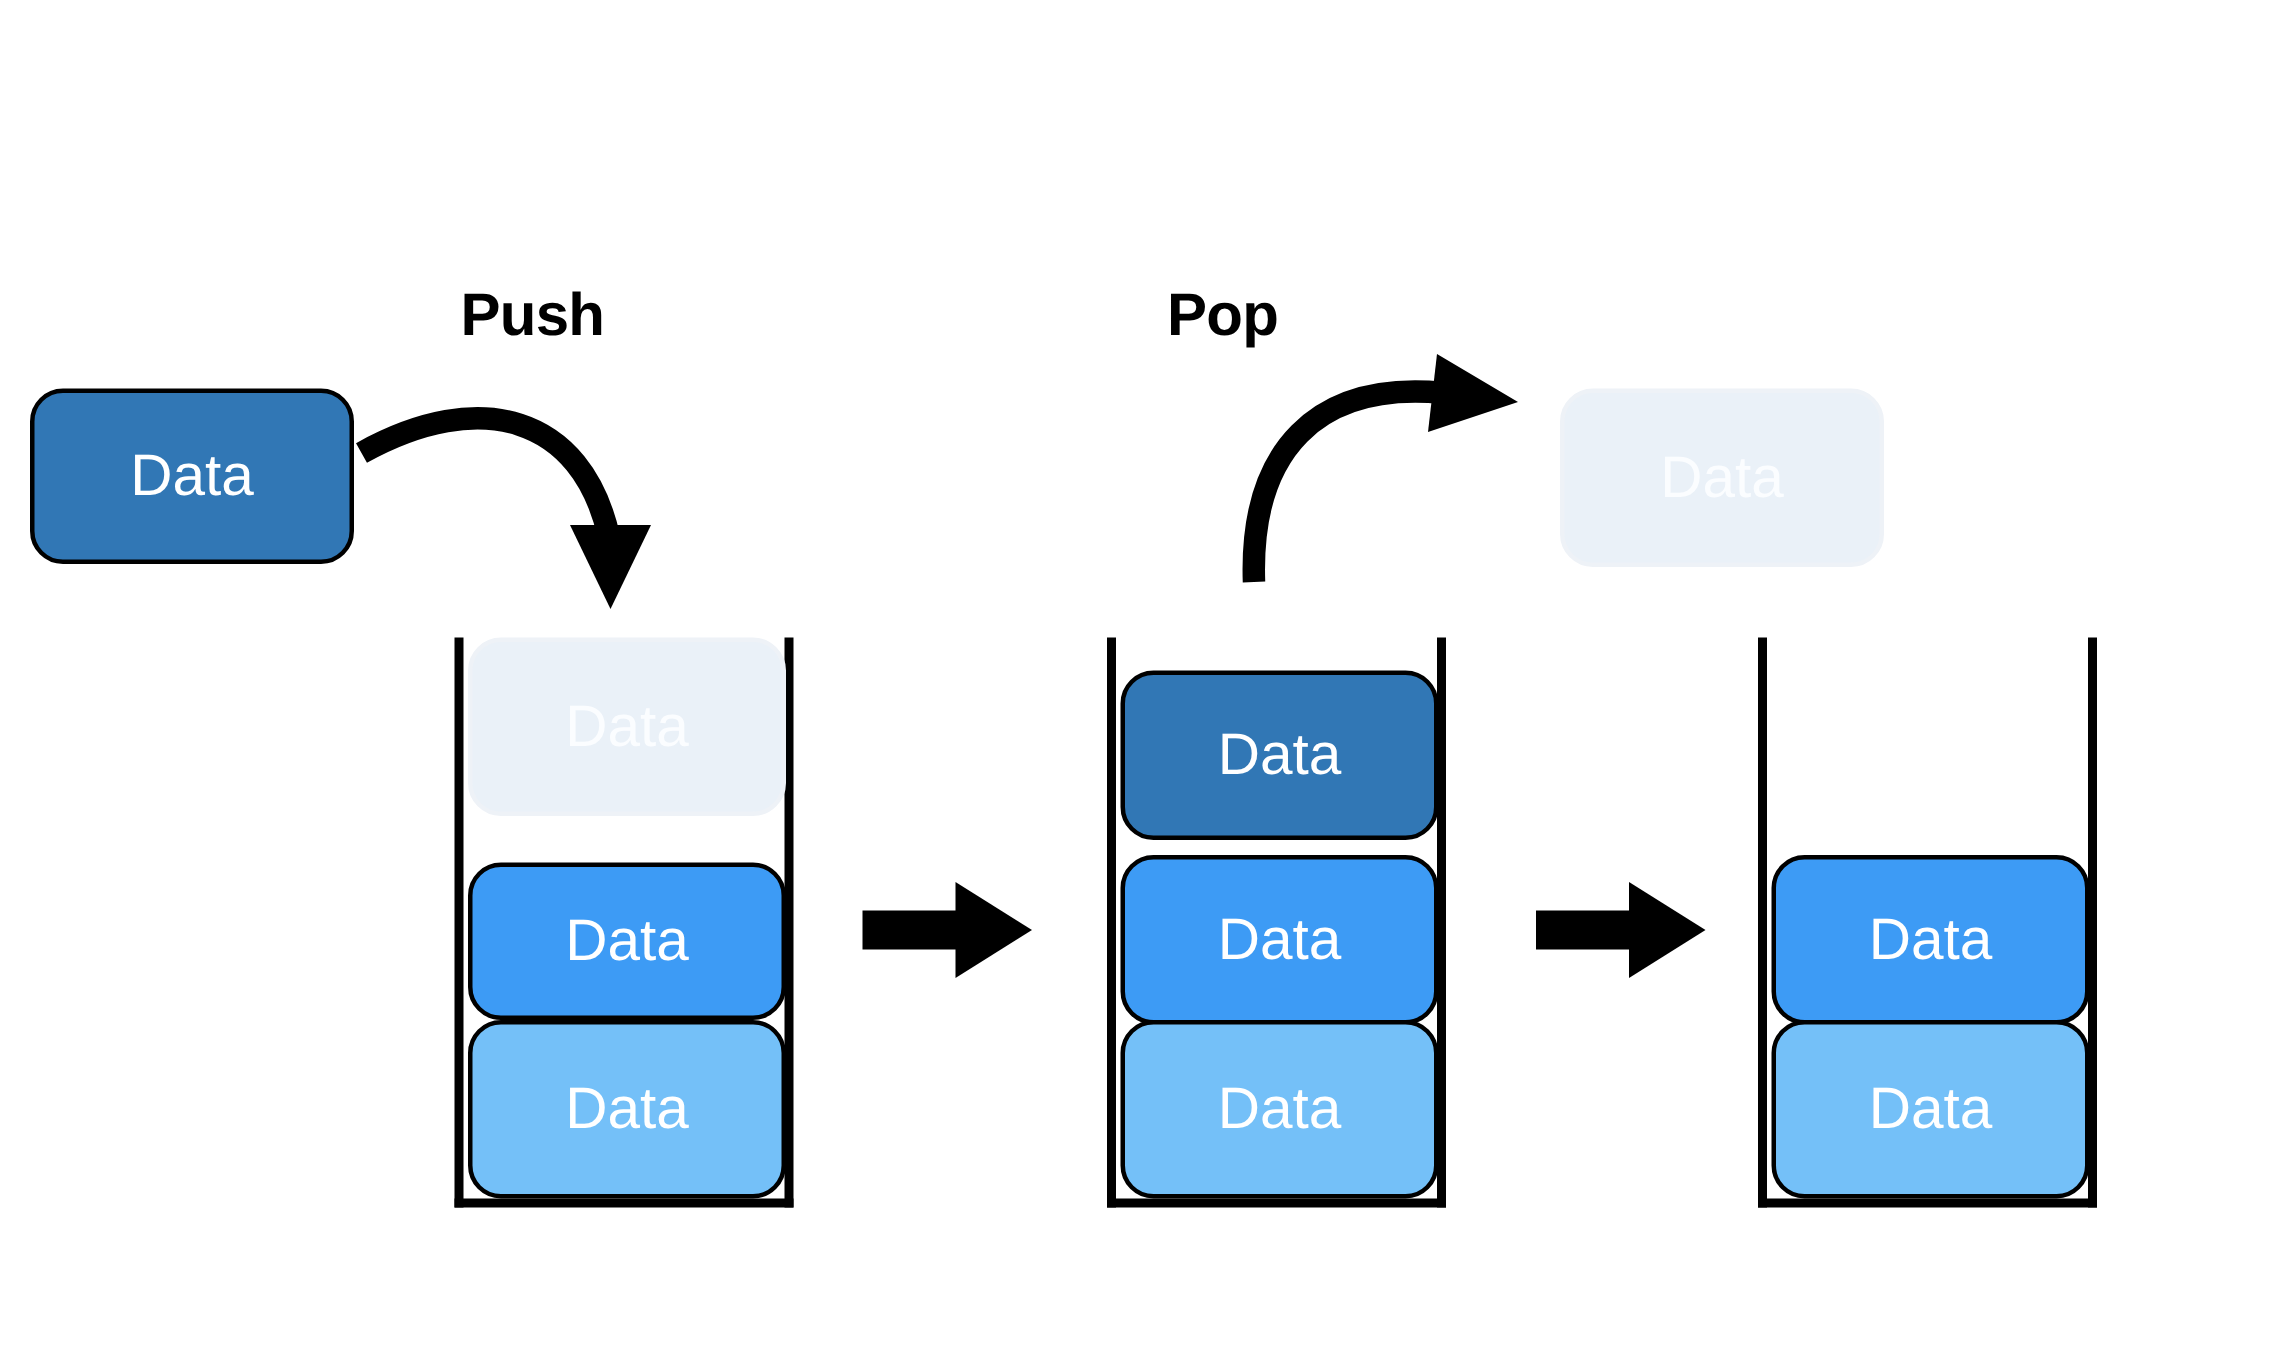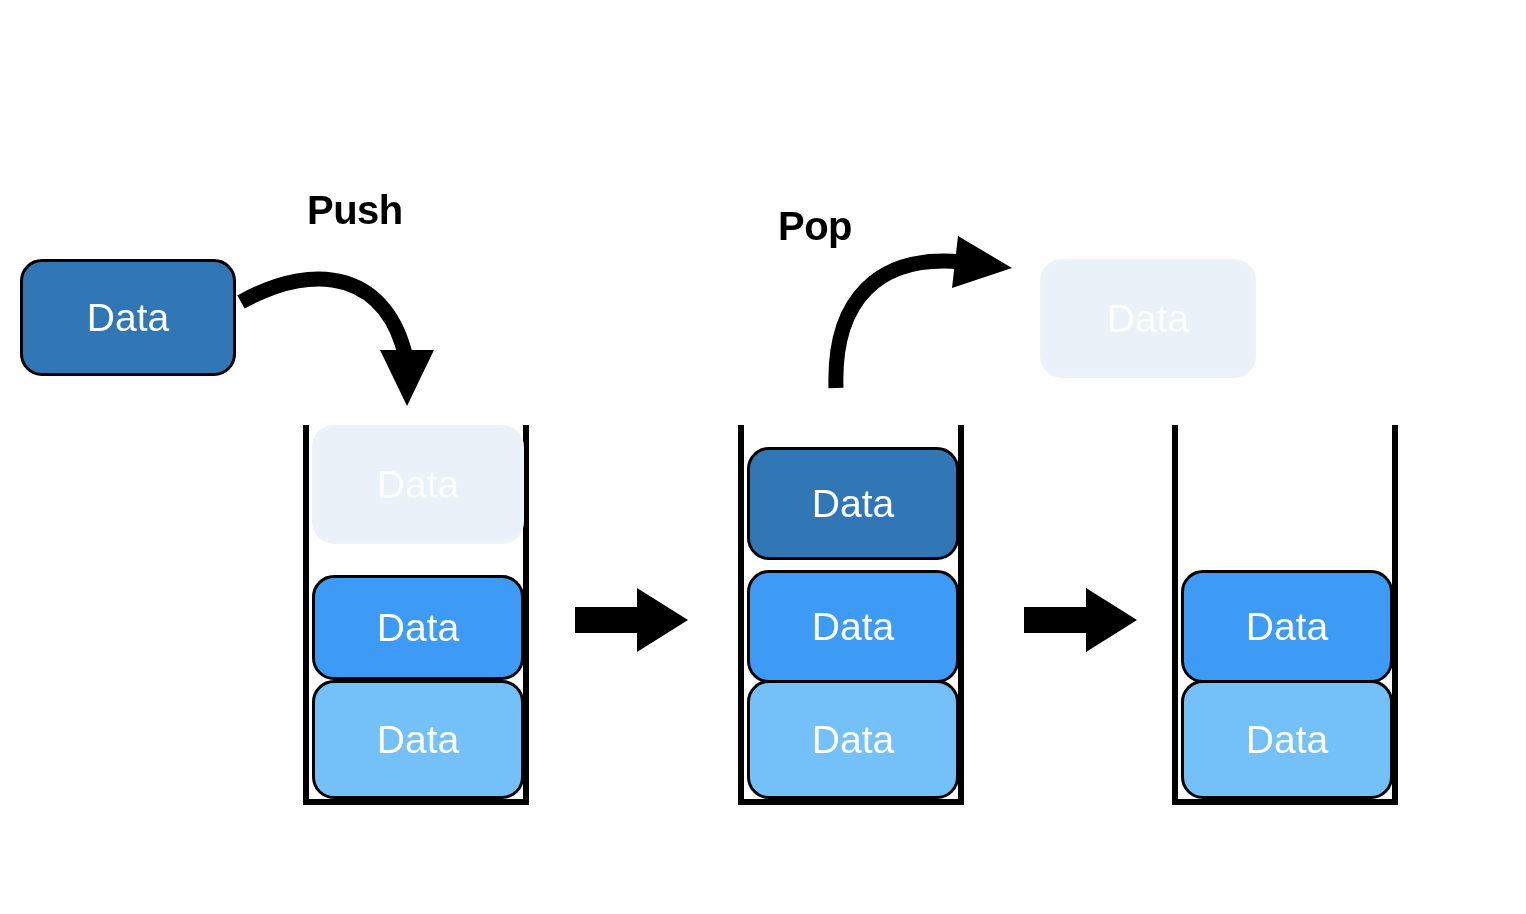--- a/index.html
+++ b/index.html
@@ -28,21 +28,21 @@
     position: absolute;
     font-family: "Liberation Sans", sans-serif;
     font-weight: bold;
     font-size: 40px;
     line-height: 40px;
     color: #000000;
     letter-spacing: -0.5px;
     white-space: nowrap;
   }
   #label-push { left: 307px; top: 190px; }
-  #label-pop  { left: 778px; top: 190px; margin-top: 16px; }
+  #label-pop  { left: 778px; top: 190px; }
 
   
   .data-box {
     position: absolute;
     box-sizing: border-box;
     display: flex;
     align-items: center;
     justify-content: center;
     border-radius: 22px;
     font-family: "Liberation Sans", sans-serif;

